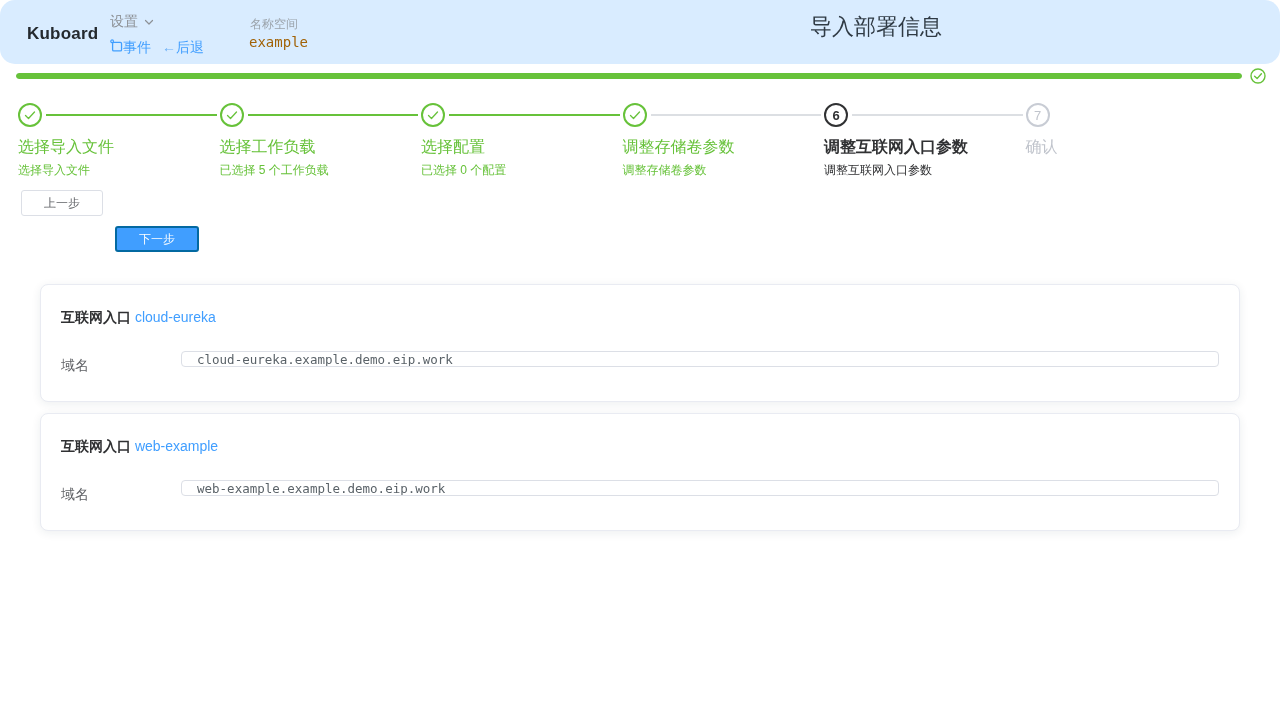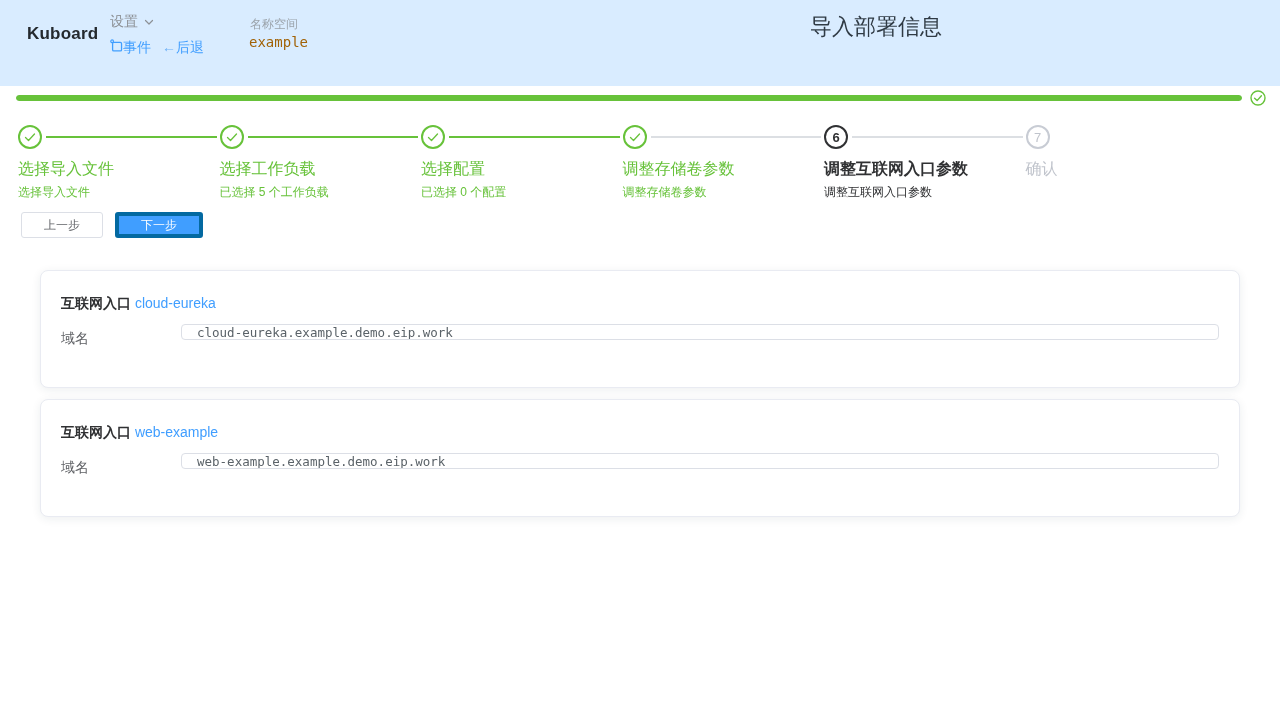--- a/index.html
+++ b/index.html
@@ -1,20 +1,20 @@
 <!DOCTYPE html>
 <html><head>
 <meta charset="utf-8">
 <style>
   * { margin:0; padding:0; box-sizing:border-box; }
   html,body { width:1280px; height:720px; background:#ffffff;
     font-family:"Liberation Sans","DejaVu Sans",sans-serif; color:#303133; }
 
   
-  .app-header { position:relative; height:86px; background:#d9ecff; }
+  .app-header { position:relative; height:64px; background:#d9ecff;border-radius:15px; }
   .logo { position:absolute; left:27px; top:24px; font-size:17px; font-weight:700;
     color:#24292e; letter-spacing:.2px; cursor:pointer; }
   .settings-row { position:absolute; left:110px; top:13px; display:flex; align-items:center;
     gap:5px; font-size:14px; color:#8d9196; cursor:pointer; }
   .links-row { position:absolute; left:110px; top:39px; display:flex; align-items:center;
     font-size:14px; color:#409eff; }
   .links-row .lnk { display:flex; cursor:pointer; }
   .links-row .gap { width:11px; }
   .back-arrow { font-size:14px; color:#6db1f7; }
   .ns-label { position:absolute; left:250px; top:16px; font-size:12px; color:#9ba3ab; }
@@ -46,31 +46,31 @@
   .s-success .step-title, .s-success .step-desc { color:#67c23a; }
   .s-process .step-title { color:#303133; font-weight:700; }
   .s-process .step-desc { color:#303133; }
   .s-wait .step-title, .s-wait .step-desc { color:#c0c4cc; }
 
   
   .actions { margin:13px 0 0 21px; display:flex; gap:12px; }
   .btn { height:26px; padding:0 22px; font-size:12px; border-radius:3px; cursor:pointer;
     font-family:"Liberation Sans","DejaVu Sans",sans-serif; }
   .btn-prev { background:#fff; border:1px solid #dcdfe6; color:#606266; }
-  .btn-next { background:#409eff; border:4px solid #0369a1; color:#fff; }
+  .btn-next { background:#409eff; border:2px solid #0369a1; color:#fff;margin-top:36px; }
 
   
   .card { margin:0 40px; height:118px; background:#fff; border:1px solid #e9ebf2;
     border-radius:8px; box-shadow:0 2px 10px rgba(31,45,61,.08); padding:23px 20px 0 20px; }
   .card.first { margin-top:32px; }
   .card.second { margin-top:11px; }
   .card-title-row { font-size:14px; line-height:19px; }
   .card-title { font-weight:700; color:#303133; }
   .card-link { color:#409eff; cursor:pointer; }
-  .form-row { margin-top:11px; display:flex;justify-content:flex-end; }
+  .form-row { margin-top:24px; display:flex;justify-content:flex-end; }
   .form-label { width:120px; font-size:14px; line-height:28px; color:#606266; }
   .domain-input { flex:1; height:16px; border:1px solid #dcdfe6; border-radius:4px;
     padding:0 15px; background:#fff; color:#5a6268; font-size:12.5px;
     font-family:"DejaVu Sans Mono","Liberation Mono",monospace; outline:none; }
 
   svg { display:block; }
 </style>
 </head>
 <body>
 

